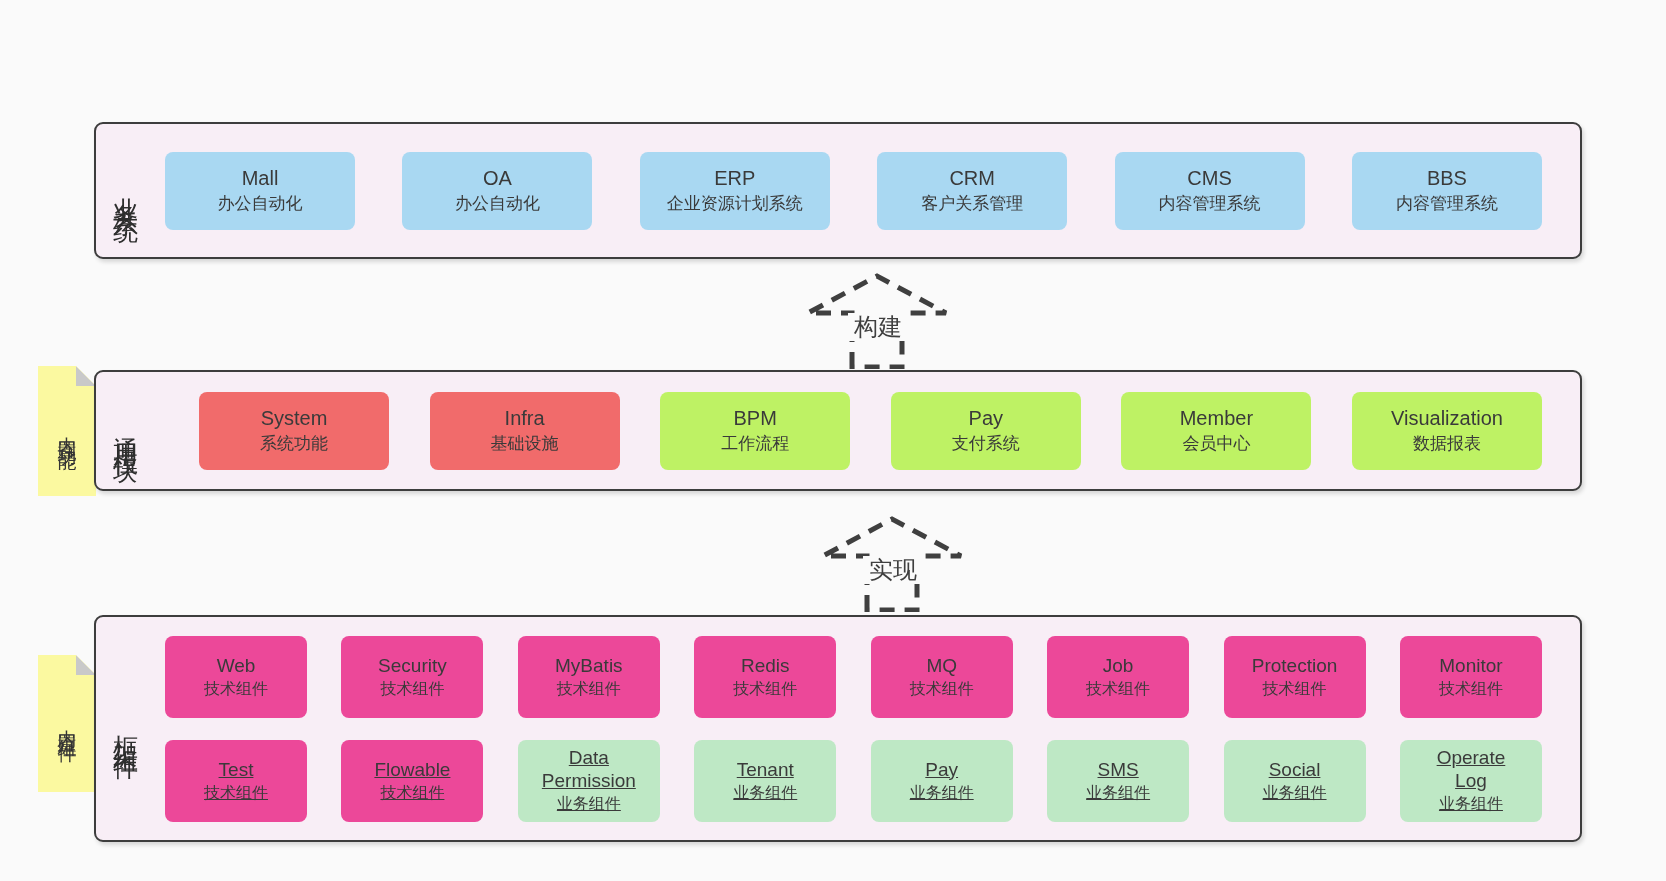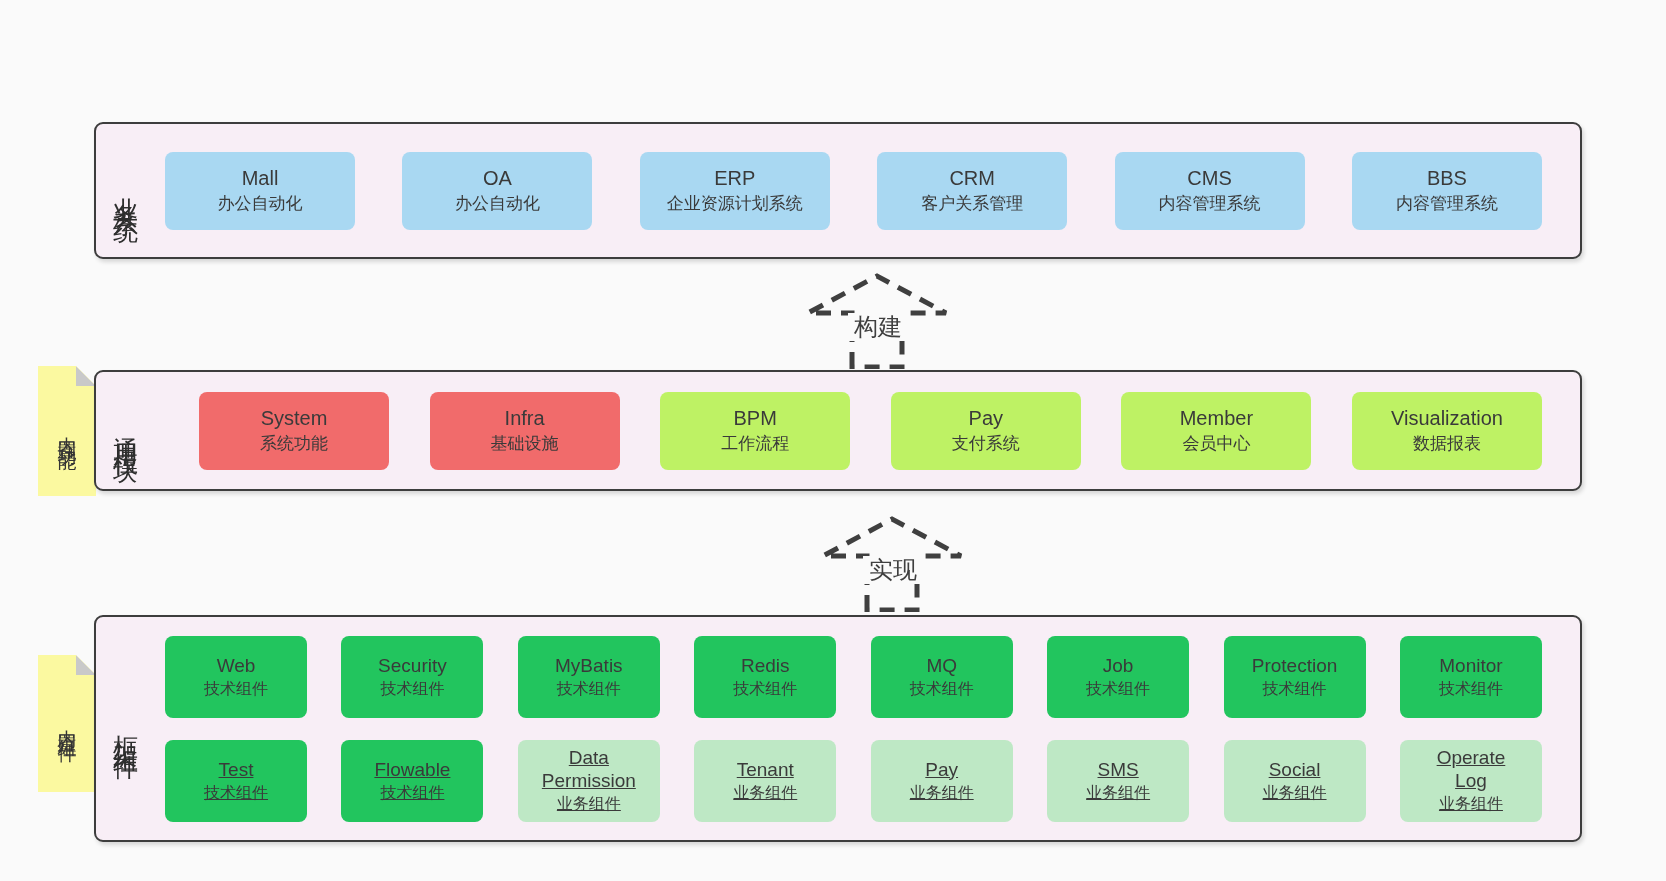--- a/index.html
+++ b/index.html
@@ -33,21 +33,21 @@
   }
   .box6 { width:190px; height:78px; }
   .box8 { width:142px; height:82px; }
   .box .t  { font-size:20px; line-height:25px; }
   .box .s  { font-size:17px; line-height:25px; }
   .box8 .t { font-size:19px; line-height:23px; }
   .box8 .s { font-size:16px; line-height:23px; }
   .v-blue   { background:#a9d8f2; }
   .v-red    { background:#f16b6b; }
   .v-pink   { background:#bef264; }
-  .v-green  { background:#22c55e; }
+  .v-green  { background:#ec4899; }
   .v-lgreen { background:#bee8c5; }
   
   .note {
     position:absolute; left:38px; width:58px; background:#fbf9a0; z-index:1;
     clip-path:polygon(0 0, calc(100% - 20px) 0, 100% 20px, 100% 100%, 0 100%);
     display:flex; align-items:center; justify-content:center;
   }
   .note-modules   { top:366px; height:130px; }
   .note-framework { top:655px; height:137px; }
   .note .fold {

